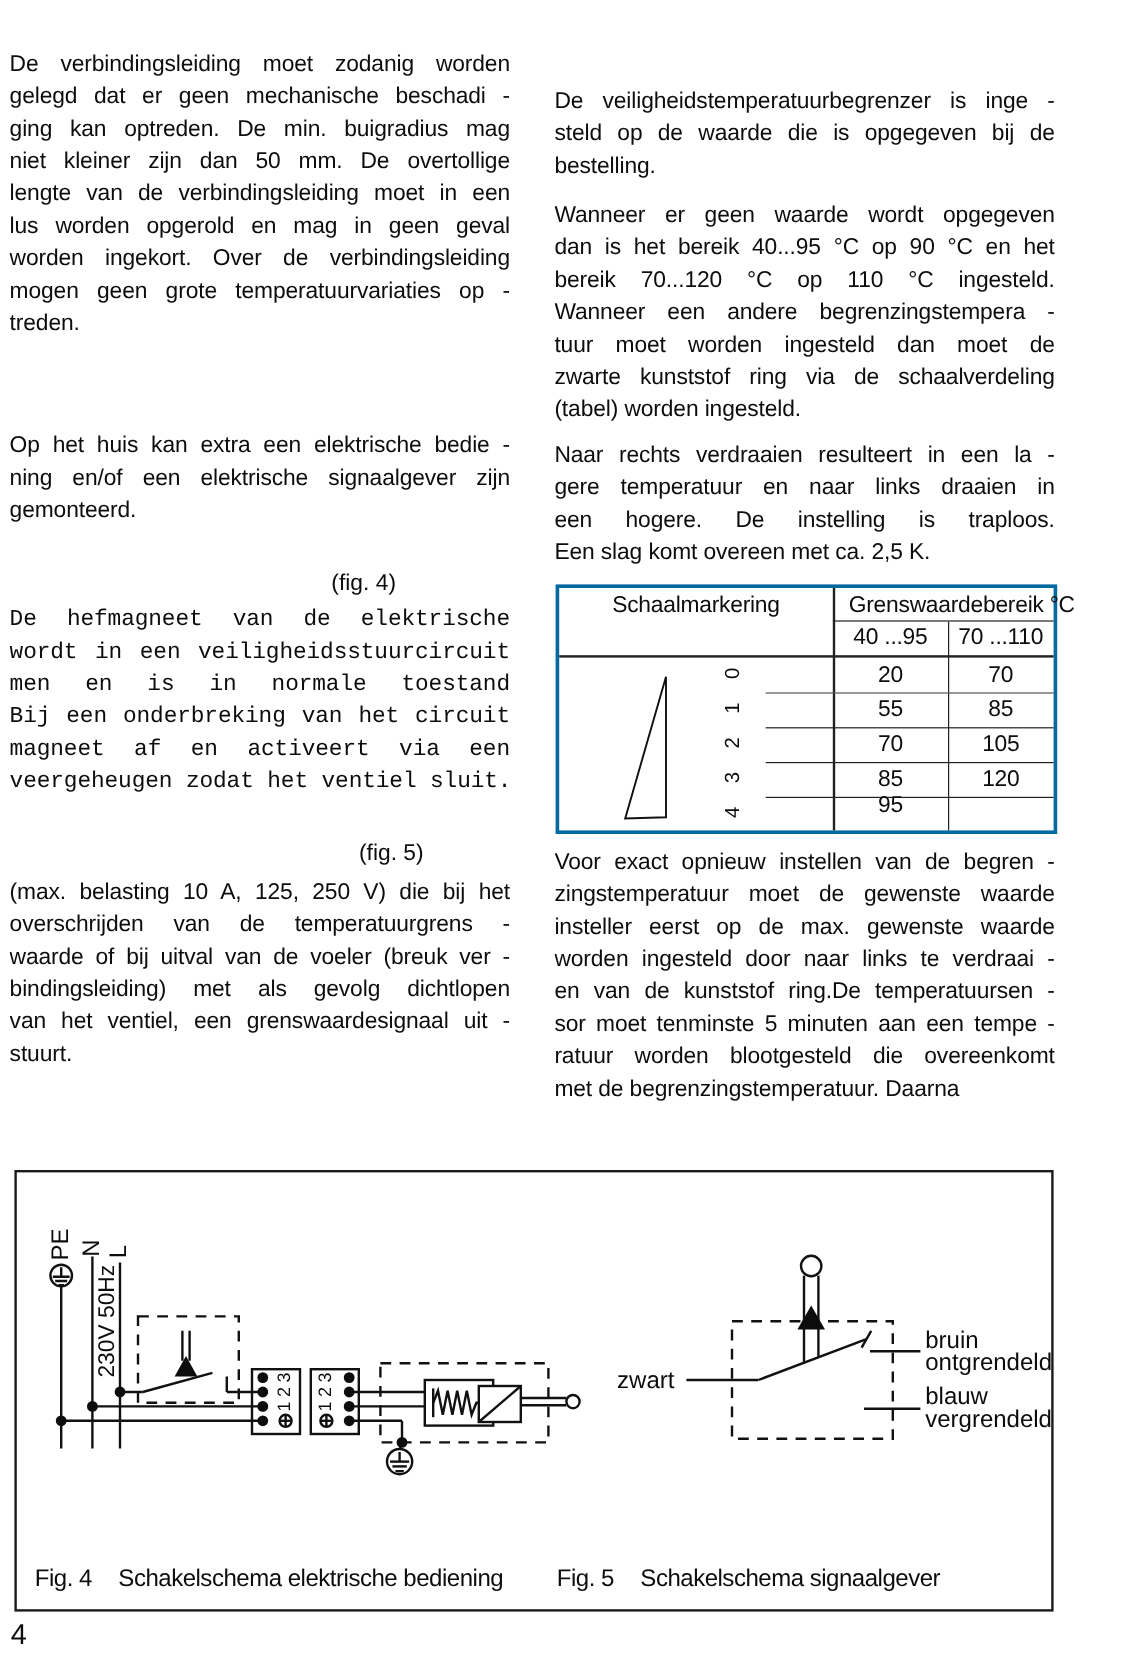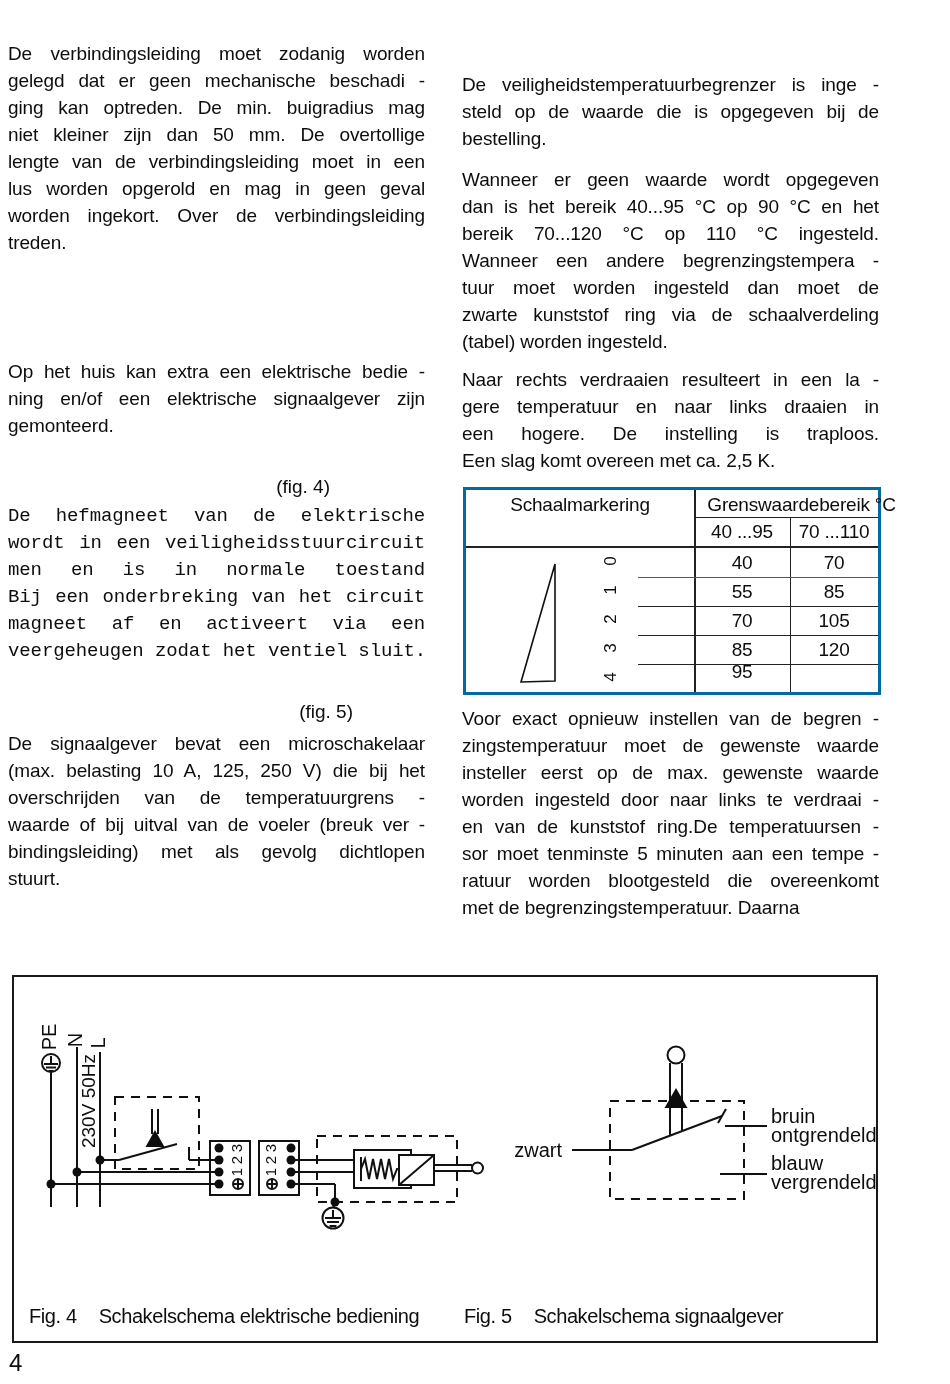--- a/index.html
+++ b/index.html
@@ -29,43 +29,44 @@
 <body>
 
 <div class="para" style="left:8px;top:40px;">
     <div class="tl j">De verbindingsleiding moet zodanig worden</div>
     <div class="tl j">gelegd dat er geen mechanische beschadi -</div>
     <div class="tl j">ging kan optreden. De min. buigradius mag</div>
     <div class="tl j">niet kleiner zijn dan 50 mm. De overtollige</div>
     <div class="tl j">lengte van de verbindingsleiding moet in een</div>
     <div class="tl j">lus worden opgerold en mag in geen geval</div>
     <div class="tl j">worden ingekort. Over de verbindingsleiding</div>
+    <div class="tl j">mogen geen grote temperatuurvariaties op -</div>
     <div class="tl">treden.</div>
   </div>
 <div class="para" style="left:8px;top:358px;">
     <div class="tl j">Op het huis  kan extra een elektrische bedie -</div>
     <div class="tl j">ning en/of een elektrische signaalgever zijn</div>
     <div class="tl">gemonteerd.</div>
   </div>
 <div class="figtag" style="left:8px;top:476px;padding-right:95px;width:322px;">(fig. 4)</div>
 <div class="para" style="left:8px;top:503px;font-family:Liberation Mono, monospace;">
     <div class="tl j">De hefmagneet van de elektrische bediening</div>
     <div class="tl j">wordt in een veiligheidsstuurcircuit opgeno -</div>
     <div class="tl j">men en is in normale toestand bekrachtigd.</div>
     <div class="tl j">Bij een onderbreking van het circuit valt de</div>
     <div class="tl j">magneet af en activeert via een hefboom het</div>
     <div class="tl">veergeheugen zodat het ventiel sluit.</div>
   </div>
 <div class="figtag" style="left:8px;top:701px;padding-right:72px;width:345px;">(fig. 5)</div>
 <div class="para" style="left:8px;top:730px;">
-    <div class="tl j">De signaalgever bevat een microschakelaar</div>
     <div class="tl j">(max. belasting 10 A, 125, 250 V) die bij het</div>
     <div class="tl j">overschrijden   van   de   temperatuurgrens -</div>
     <div class="tl j">waarde of bij uitval van de voeler (breuk ver -</div>
     <div class="tl j">bindingsleiding)  met  als  gevolg  dichtlopen</div>
+    <div class="tl j">van het ventiel, een grenswaardesignaal uit -</div>
     <div class="tl">stuurt.</div>
   </div>
 
 <div class="para" style="left:462px;top:71px;">
     <div class="tl j">De veiligheidstemperatuurbegrenzer is inge -</div>
     <div class="tl j">steld op de waarde die is opgegeven bij de</div>
     <div class="tl">bestelling.</div>
   </div>
 <div class="para" style="left:462px;top:166px;">
     <div class="tl j">Wanneer er geen waarde wordt opgegeven</div>
@@ -111,21 +112,21 @@
   <svg width="40" height="124" style="left:53px;top:72px;" viewBox="0 0 40 124">
     <polygon points="36,2 2,120 36,119" fill="none" stroke="#111" stroke-width="1.6"></polygon>
   </svg>
 
   <div class="scaledigit" style="left:134px;top:60px;">0</div>
   <div class="scaledigit" style="left:134px;top:89px;">1</div>
   <div class="scaledigit" style="left:134px;top:118px;">2</div>
   <div class="scaledigit" style="left:134px;top:147px;">3</div>
   <div class="scaledigit" style="left:134px;top:176px;">4</div>
 
-  <div class="tcell" style="left:228px;top:58px;width:96px;height:29px;">40</div>
+  <div class="tcell" style="left:228px;top:58px;width:96px;height:29px;">20</div>
   <div class="tcell" style="left:324px;top:58px;width:88px;height:29px;">70</div>
   <div class="tcell" style="left:228px;top:87px;width:96px;height:29px;">55</div>
   <div class="tcell" style="left:324px;top:87px;width:88px;height:29px;">85</div>
   <div class="tcell" style="left:228px;top:116px;width:96px;height:29px;">70</div>
   <div class="tcell" style="left:324px;top:116px;width:88px;height:29px;">105</div>
   <div class="tcell" style="left:228px;top:145px;width:96px;height:29px;">85</div>
   <div class="tcell" style="left:324px;top:145px;width:88px;height:29px;">120</div>
   <div class="tcell" style="left:228px;top:174px;width:96px;height:16px;">95</div>
   <div class="tcell" style="left:324px;top:174px;width:88px;height:28px;"></div>
 </div>

